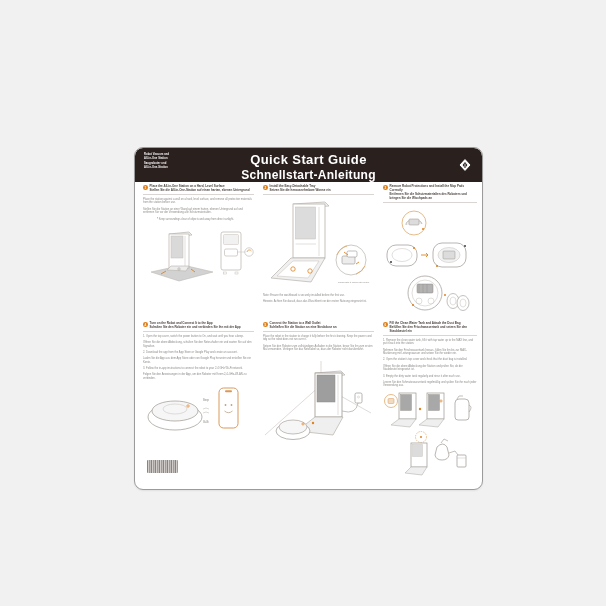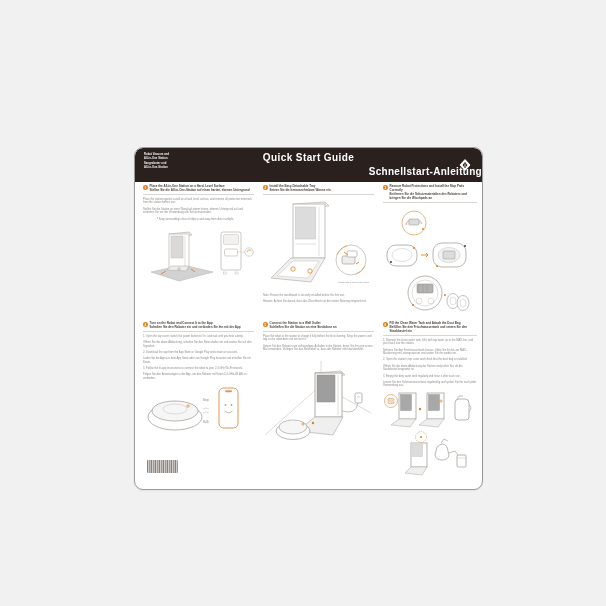--- a/index.html
+++ b/index.html
@@ -20,22 +20,22 @@
     background:#2a211e;border-radius:8px 8px 0 0;
   }
   .hdr .product{
     position:absolute;left:9px;top:5px;color:#ffffff;
     font-size:2.6px;line-height:1.45;font-weight:bold;letter-spacing:.1px;
   }
   .hdr .product .gap{margin-top:1.5px;}
   .hdr .titles{
     position:absolute;left:0;right:0;top:4px;text-align:center;color:#ffffff;font-weight:bold;
   }
-  .t-en{font-size:10px;letter-spacing:.4px;line-height:1.25;}
-  .t-de{font-size:10px;letter-spacing:.3px;line-height:1.3;text-align:right;}
+  .t-en{font-size:13px;letter-spacing:.4px;line-height:1.25;}
+  .t-de{font-size:12px;letter-spacing:.3px;line-height:1.3;}
   .hdr .logo{position:absolute;right:11px;top:11px;width:12px;height:12px;}
 
   .sec{position:absolute;}
   .s1{left:8px;top:37px;width:111px;}
   .s2{left:128px;top:37px;width:111px;}
   .s3{left:248px;top:37px;width:94px;}
   .s4{left:8px;top:174px;width:111px;}
   .s5{left:128px;top:174px;width:111px;}
   .s6{left:248px;top:174px;width:94px;}
 

